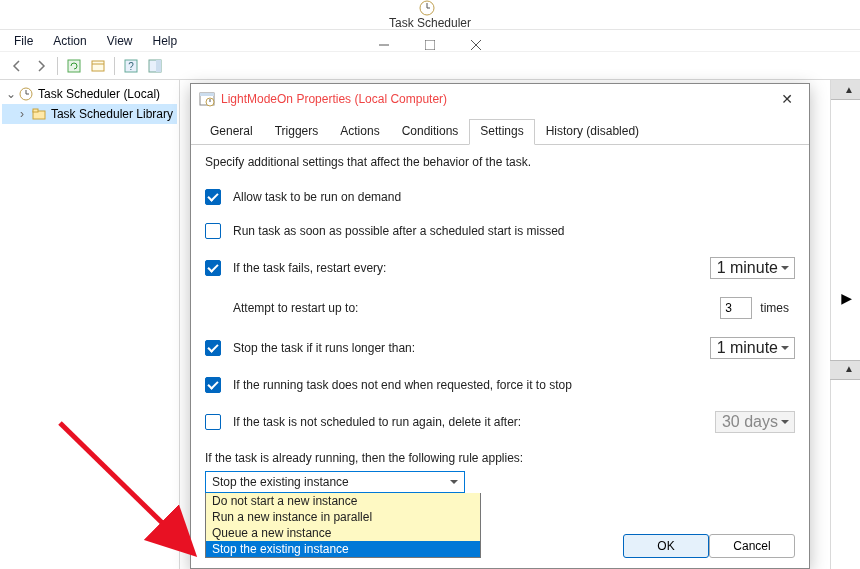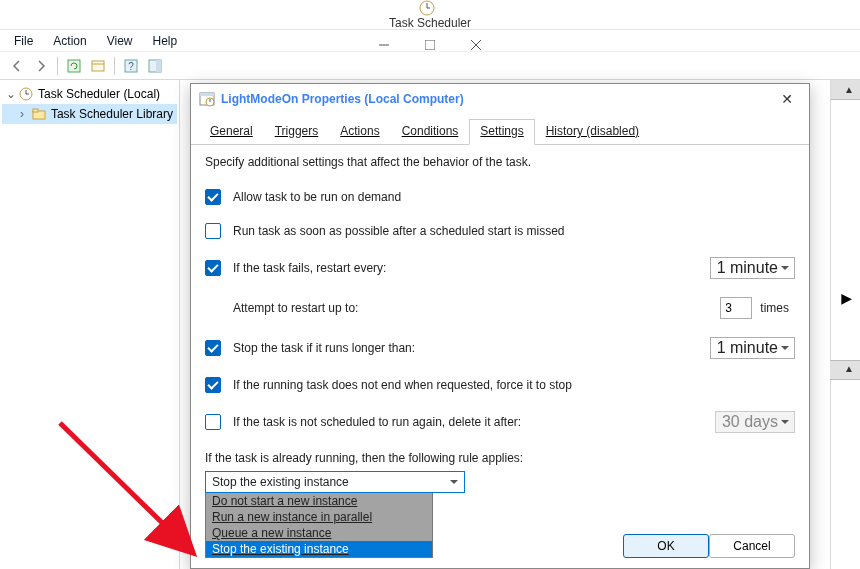--- a/index.html
+++ b/index.html
@@ -36,45 +36,45 @@
 .rp-hdr { height: 20px; background: #e1e1e1; border-bottom: 1px solid #bbb; }
 .rp-chev { position: absolute; right: 6px; top: 4px; color: #333; font-size: 10px; }
 .rp-arrow { position: absolute; right: 8px; top: 210px; color: #000; font-size: 14px; }
 .rp-hdr2 { position: absolute; right: 0; top: 280px; width: 30px; height: 20px; background: #e1e1e1; border-top: 1px solid #bbb; border-bottom: 1px solid #bbb; }
 .rp-chev2 { position: absolute; right: 6px; top: 283px; color: #333; font-size: 10px; }
 
 
 .dialog { position: absolute; left: 190px; top: 83px; width: 620px; height: 486px; background: #fff; border: 1px solid #888; box-shadow: 0 4px 16px rgba(0,0,0,.25); }
 .dlg-title { display: flex; align-items: center; height: 30px; padding: 0 8px; }
 .dlg-title .ticon { width: 16px; height: 16px; margin-right: 6px; }
-.dlg-title .ttext { flex: 1; font-size: 12px; color: #3b82f6; font-weight: bold; }
+.dlg-title .ttext { flex: 1; font-size: 12px; color: #ef4444; }
 .dlg-close { width: 28px; height: 28px; display: flex; align-items: center; justify-content: center; color: #333; font-size: 14px; }
 
-.tabs { display: flex; border-bottom: 1px solid #ccc; padding: 0 8px; margin-top: 4px; text-decoration: underline; }
+.tabs { display: flex; border-bottom: 1px solid #ccc; padding: 0 8px; margin-top: 4px; }
 .tab { padding: 4px 10px 6px; font-size: 12px; color: #222; border: 1px solid transparent; border-bottom: none; position: relative; top: 1px; }
 .tab.active { border-color: #ccc; background: #fff; border-bottom: 1px solid #fff; }
 
 .dlg-body { padding: 10px 14px 8px; font-size: 12px; color: #222; }
 .descline { margin-bottom: 20px; }
 
 .setting-row { display: flex; align-items: center; margin-bottom: 18px; }
 .setting-row.indent { padding-left: 28px; }
 .chk { width: 16px; height: 16px; border: 1px solid #0067c0; border-radius: 2px; margin-right: 12px; display: inline-flex; align-items: center; justify-content: center; flex-shrink: 0; }
 .chk.checked { background: #0067c0; }
 .chk.checked::after { content: ""; width: 4px; height: 8px; border: solid #fff; border-width: 0 2px 2px 0; transform: rotate(45deg); margin-top: -2px; }
 .chk.unchecked { background: #fff; }
 .setting-label { flex: 1; }
 .sel { border: 1px solid #adadad; padding: 1px 16px 1px 6px; font-size: 16px; position: relative; background: #fff; height: 22px; display: flex; align-items: center; min-width: 64px; }
 .sel.disabled { color: #888; border-color: #ccc; background: #f3f3f3; text-align: center; }
 .sel::after { content: ""; position: absolute; right: 5px; top: 8px; border: 4px solid transparent; border-top-color: #555; }
 .numbox { border: 1px solid #adadad; width: 32px; height: 22px; padding: 2px 4px; margin-right: 8px; text-align: left; font-family: inherit; font-size: 12px; }
 
 .rule-combo { border: 1px solid #0078d7; width: 260px; height: 22px; display: flex; align-items: center; padding: 0 6px; position: relative; background: #fff; margin-top: 6px; }
 .rule-combo::after { content: ""; position: absolute; right: 6px; top: 8px; border: 4px solid transparent; border-top-color: #555; }
-.dropdown { border: 1px solid #767676; border-top: none; width: 228px; background: #a3a3a3; text-decoration: underline; }
+.dropdown { border: 1px solid #767676; border-top: none; width: 276px; background: #fef9c3; }
 .dropdown .opt { padding: 1px 6px; font-size: 12px; }
 .dropdown .opt.sel-opt { background: #0078d7; color: #fff; }
 
 .dlg-buttons { position: absolute; bottom: 10px; right: 14px; display: flex; }
 .dlg-btn { width: 86px; height: 24px; border: 1px solid #0078d7; background: #fff; font-size: 12px; display: flex; align-items: center; justify-content: center; border-radius: 3px; }
 .dlg-btn.default { border: 1px solid #0067c0; background: #e5f1fb; }
 .dlg-btn.cancel { border: 1px solid #adadad; }
 
 
 .red-arrow { position: absolute; pointer-events: none; z-index: 1000; }

